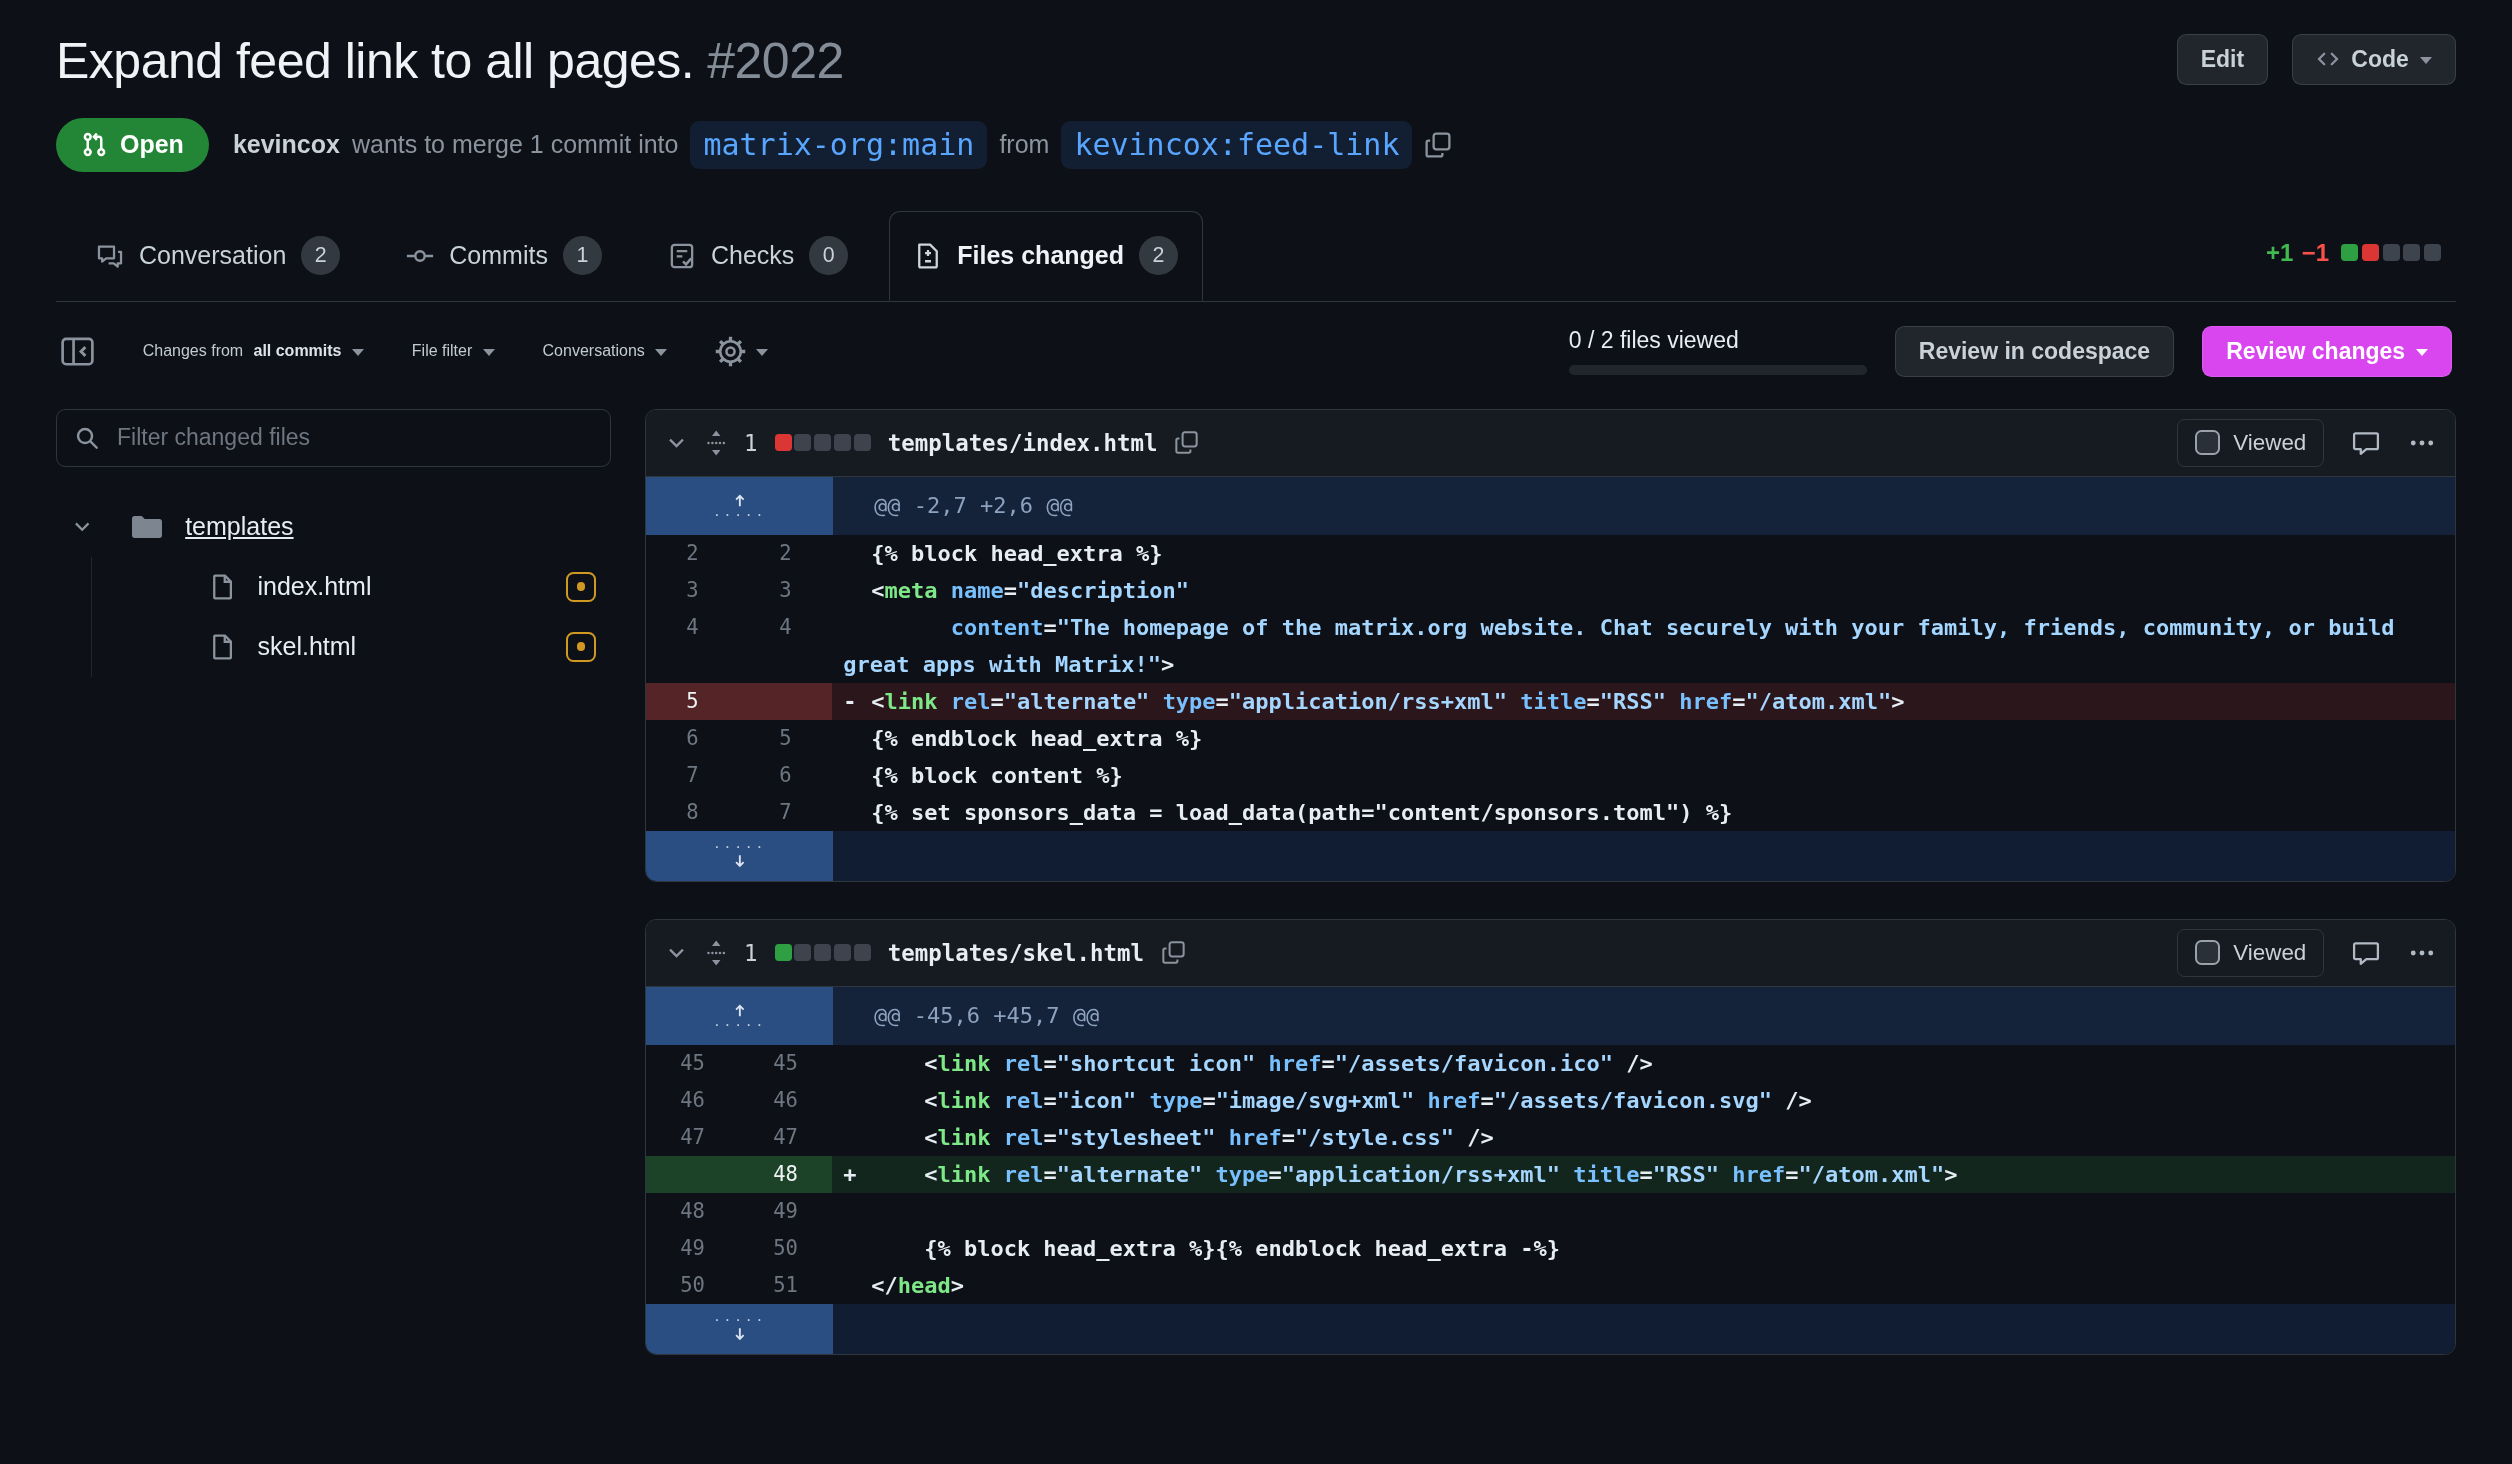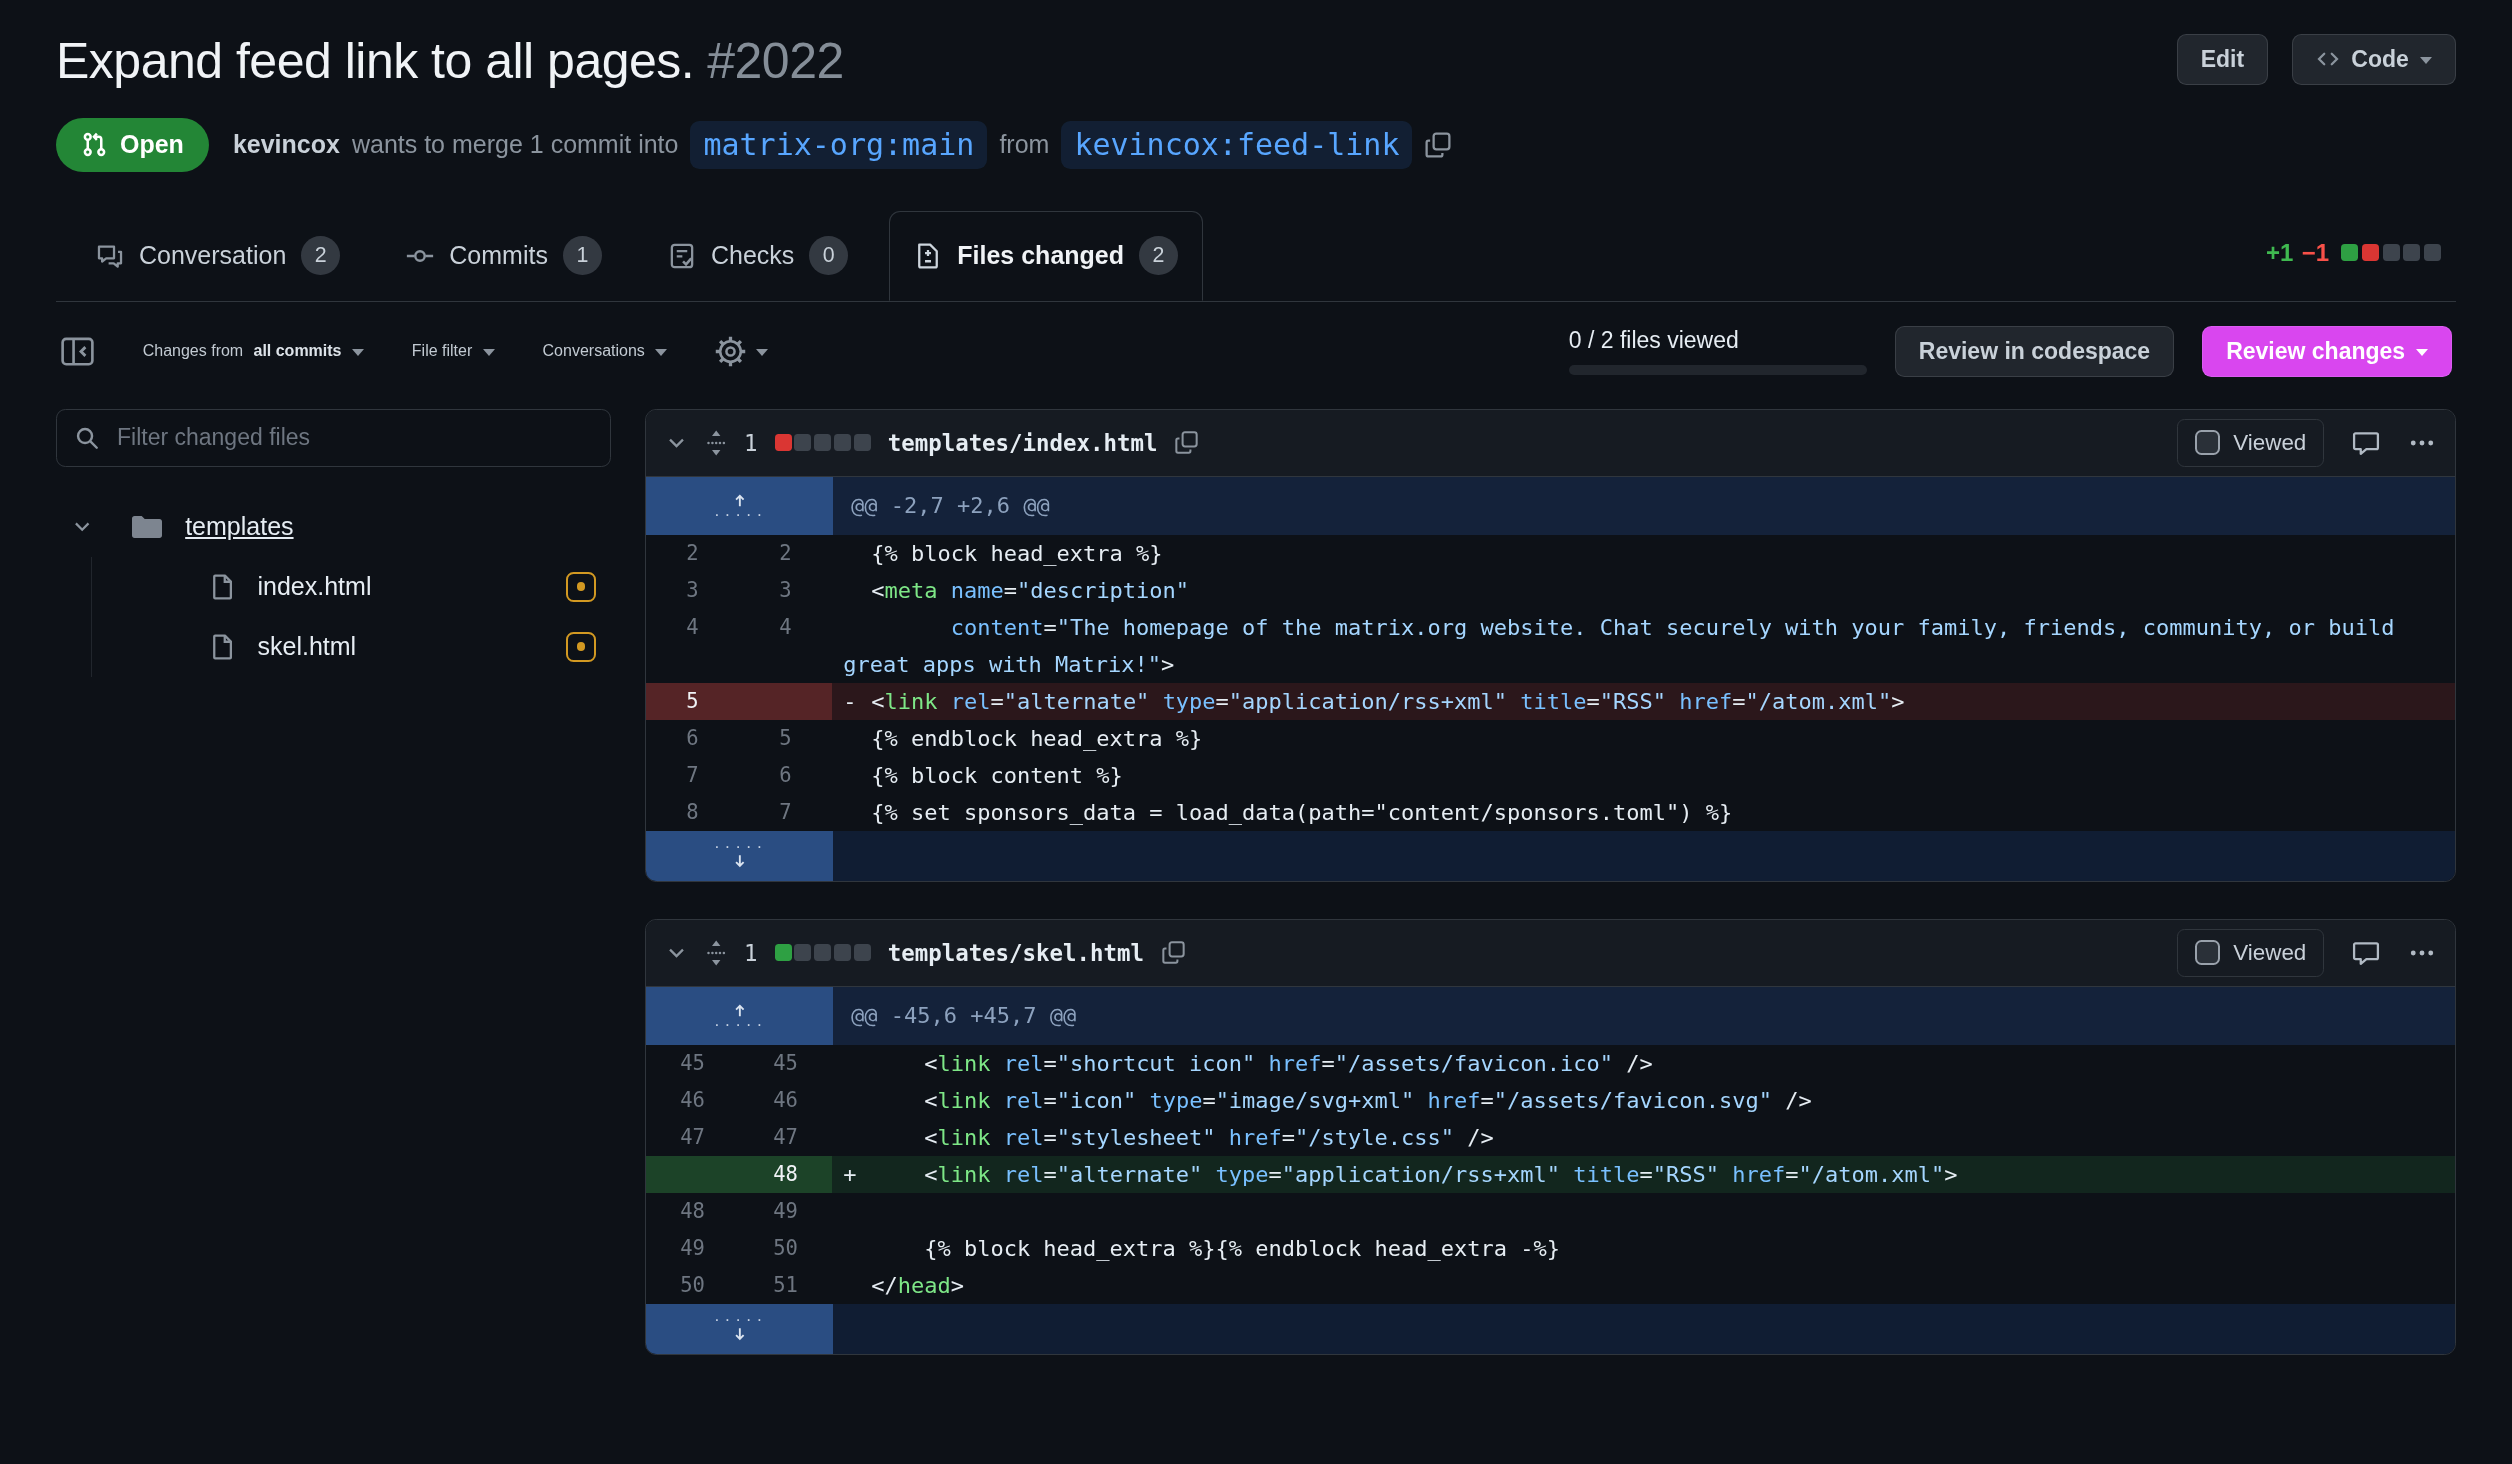--- a/index.html
+++ b/index.html
@@ -98,35 +98,35 @@
   .fpath { font-family:"DejaVu Sans Mono", monospace; font-size:22.4px; color:#e6edf3; font-weight:700; }
   .phead-right { margin-left:auto; display:flex; align-items:center; gap:28px; }
   .viewed-btn { display:inline-flex; align-items:center; gap:13px; height:48px; padding:0 17px; border:0.9px solid #30363d; border-radius:7.5px; background:transparent; color:#c9d1d9; font-size:22.4px; font-family:inherit; cursor:pointer; }
   .cbox { width:25px; height:25px; border-radius:6.5px; border:2.3px solid #99a1ab; background:#2a3038; display:inline-block; }
   .hicon { color:#b1bac4; }
 
   
   .dtable { font-family:"DejaVu Sans Mono", monospace; font-size:22px; }
   .drow { display:grid; grid-template-columns:93px 93px 1fr; align-items:stretch; }
   .ln { text-align:center; line-height:37px; font-size:20.5px; color:#6e7681; cursor:pointer; }
-  .code { line-height:37px; padding:0 18.7px 0 11.2px; white-space:pre-wrap; overflow-wrap:break-word; cursor:text; }
+  .code { line-height:37px; padding:0 18.7px 0 11.2px; white-space:pre-wrap; overflow-wrap:break-word; cursor:text;font-weight:bold; }
   .marker { display:inline-block; width:28px; }
   .tk-p { color:#e6edf3; } .tk-tag { color:#7ee787; } .tk-attr { color:#79c0ff; } .tk-str { color:#a5d6ff; }
 
   .drow.del .code { background:#2b171b; }
   .drow.del .ln { background:#552426; color:#f0f3f6; }
   .drow.add .code { background:#12261e; }
   .drow.add .ln { background:#1c4328; color:#f0f3f6; }
 
   .drow.hunk, .drow.expand { grid-template-columns:187px 1fr; }
   .drow.hunk { background:#14223a; height:58px; }
   .drow.expand { background:#101d33; height:50px; }
   .expander { background:#2a4d82; color:#dbe4f0; display:flex; flex-direction:column; align-items:center; justify-content:center; gap:0.9px; cursor:pointer; }
   .xdots { font-size:13px; letter-spacing:2.8px; line-height:9.3px; color:#c7d3e4; }
-  .hunk-text { line-height:58px; padding-left:18px; color:#8da2be; }
+  .hunk-text { line-height:58px; padding-left:18px; color:#8da2be;margin-left:23px; }
 </style>
 </head>
 <body>
 
 <div class="page">
 
   <div class="title-row">
     <h1><span>Expand feed link to all pages.</span><span class="pr-number">#2022</span></h1>
     <div class="actions">
       <button class="btn">

